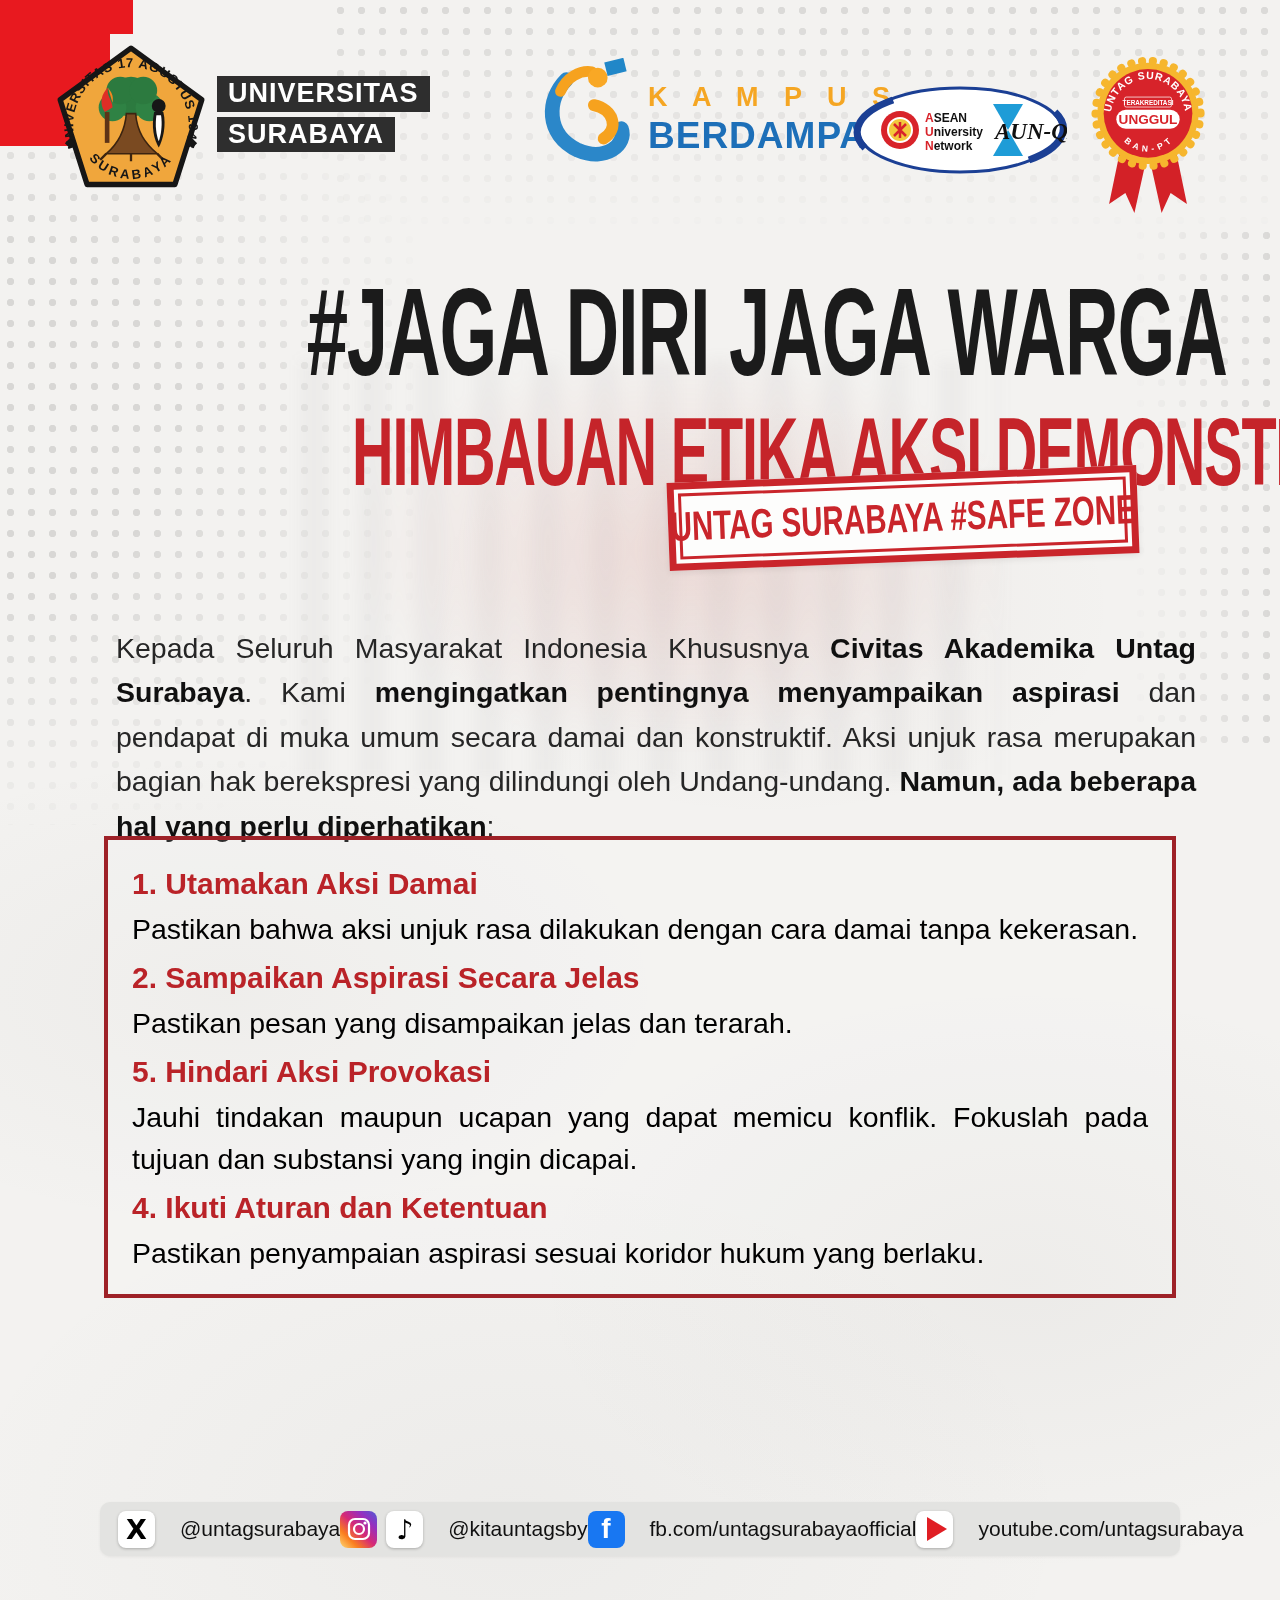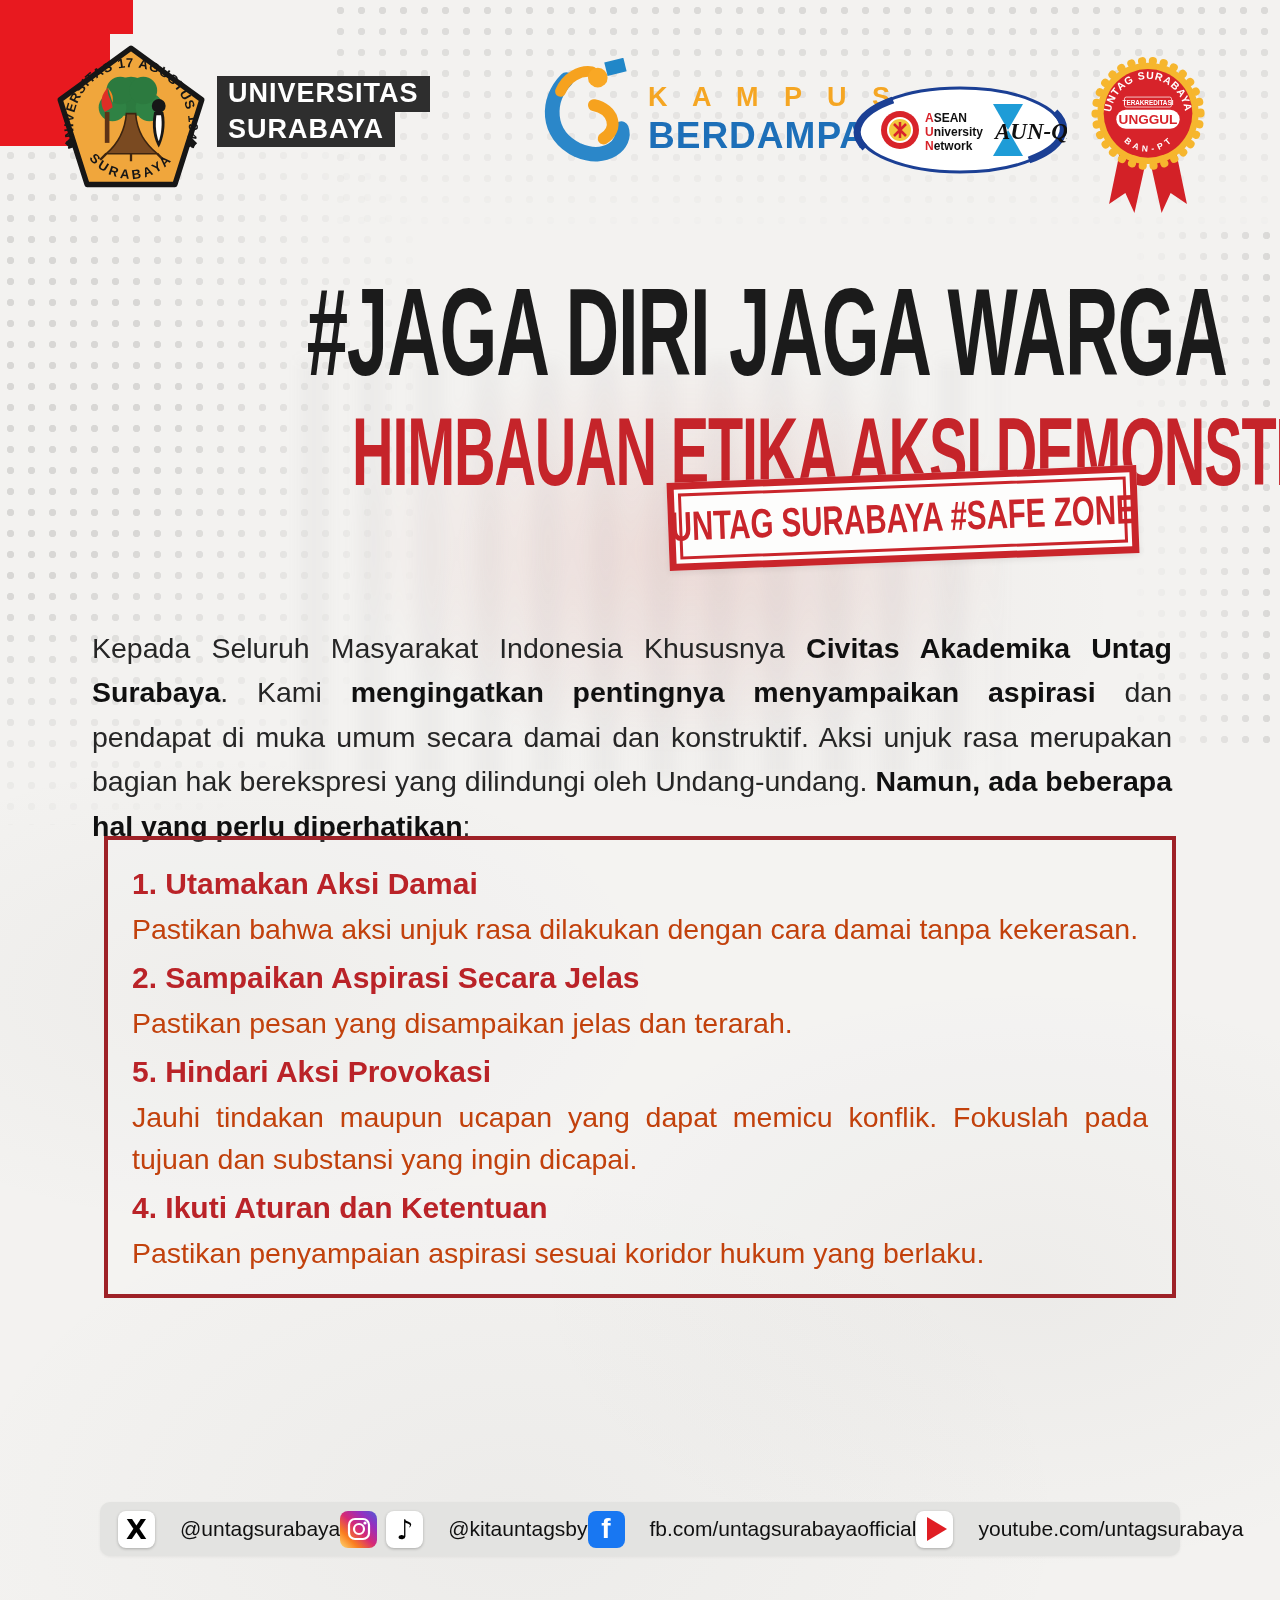--- a/index.html
+++ b/index.html
@@ -28,21 +28,21 @@
   .ghost{position:absolute;left:300px;top:360px;width:700px;height:420px;filter:blur(7px);
     background:
       radial-gradient(ellipse at 55% 45%, rgba(216,120,110,0.16), rgba(216,120,110,0) 62%),
       repeating-linear-gradient(90deg, rgba(120,120,130,0.05) 0 28px, rgba(0,0,0,0) 28px 58px);
     pointer-events:none;}
   
   .corner-a{position:absolute;left:0;top:0;width:133px;height:34px;background:#e8191f;}
   .corner-b{position:absolute;left:0;top:0;width:110px;height:146px;background:#e8191f;}
   
   .crest{position:absolute;left:54px;top:38px;width:154px;height:162px;}
-  .chips{position:absolute;left:217px;top:76px;display:flex;flex-direction:column;align-items:flex-start;}
+  .chips{position:absolute;left:217px;top:76px;display:flex;flex-direction:column;gap:5px;align-items:flex-start;}
   .chip{background:#2e2e2e;color:#fff;font-weight:bold;font-size:27px;letter-spacing:1px;
         padding:3px 11px;line-height:1.1;}
   .kampus-logo{position:absolute;left:536px;top:58px;width:100px;height:108px;}
   .kampus-text{position:absolute;left:648px;top:84px;line-height:1;}
   .kampus-l1{color:#f5a623;font-weight:bold;font-size:27px;letter-spacing:9px;}
   .kampus-l2{color:#1d6fb8;font-weight:bold;font-size:37px;letter-spacing:1px;margin-top:6px;}
   .aun{position:absolute;left:853px;top:84px;width:214px;height:98px;}
   .badge{position:absolute;left:1086px;top:50px;width:124px;height:172px;}
   
   .title-main{position:absolute;left:0;top:270px;width:1072px;text-align:center;
@@ -52,30 +52,30 @@
   .cond{display:inline-block;transform:scaleX(0.60);letter-spacing:-2px;}
   
   .stamp{position:absolute;left:668px;top:474px;width:470px;height:88px;background:#fdfdfc;
       border:7px solid #c9252b;box-sizing:border-box;transform:rotate(-2.2deg);
       box-shadow:0 2px 6px rgba(0,0,0,0.08);}
   .stamp-inner{position:absolute;inset:4px;border:3px solid #c9252b;display:flex;
       align-items:center;justify-content:center;white-space:nowrap;}
   .stamp-text{font-weight:bold;font-size:41px;color:#c9252b;display:inline-block;
       transform:scaleX(0.72);letter-spacing:0;}
   
-  .para{position:absolute;left:92px;width:1080px;font-size:28.5px;line-height:44.5px;
+  .para{position:absolute;left:116px;width:1080px;font-size:28.5px;line-height:44.5px;
       color:#262626;text-align:justify;}
   .para .b{font-weight:bold;color:#101010;}
   .intro{top:597px;}
   .closing{top:1270px;line-height:45px;}
   
   .gbox{position:absolute;left:104px;top:836px;width:1072px;box-sizing:border-box;
       border:4px solid #9e2127;padding:16px 24px 20px 24px;background:rgba(255,255,255,0.12);}
   .g-head{font-size:30px;font-weight:bold;color:#ba2328;line-height:40px;margin-top:8px;}
-  .g-body{font-size:28.5px;color:#c2410c;line-height:42px;text-align:justify;margin-top:4px;}
+  .g-body{font-size:28.5px;color:#000000;line-height:42px;text-align:justify;margin-top:4px;}
   
   .footer{position:absolute;left:100px;top:1502px;width:1080px;height:54px;background:#e3e3e1;
       border-radius:10px;display:flex;align-items:center;justify-content:space-between;
       padding:0 18px;box-sizing:border-box;box-shadow:0 1px 3px rgba(0,0,0,0.06);}
   .sgroup{display:flex;align-items:center;gap:9px;}
   .slabel{font-size:21px;font-weight:normal;color:#101010;white-space:nowrap;margin-left:16px;}
   .sicon{width:37px;height:37px;border-radius:8px;display:flex;align-items:center;
       justify-content:center;box-sizing:border-box;}
   .icon-white{background:#fff;box-shadow:0 1px 3px rgba(0,0,0,0.25);}
   .xglyph{font-weight:bold;font-size:27px;color:#000;font-family:"DejaVu Sans",sans-serif;}

